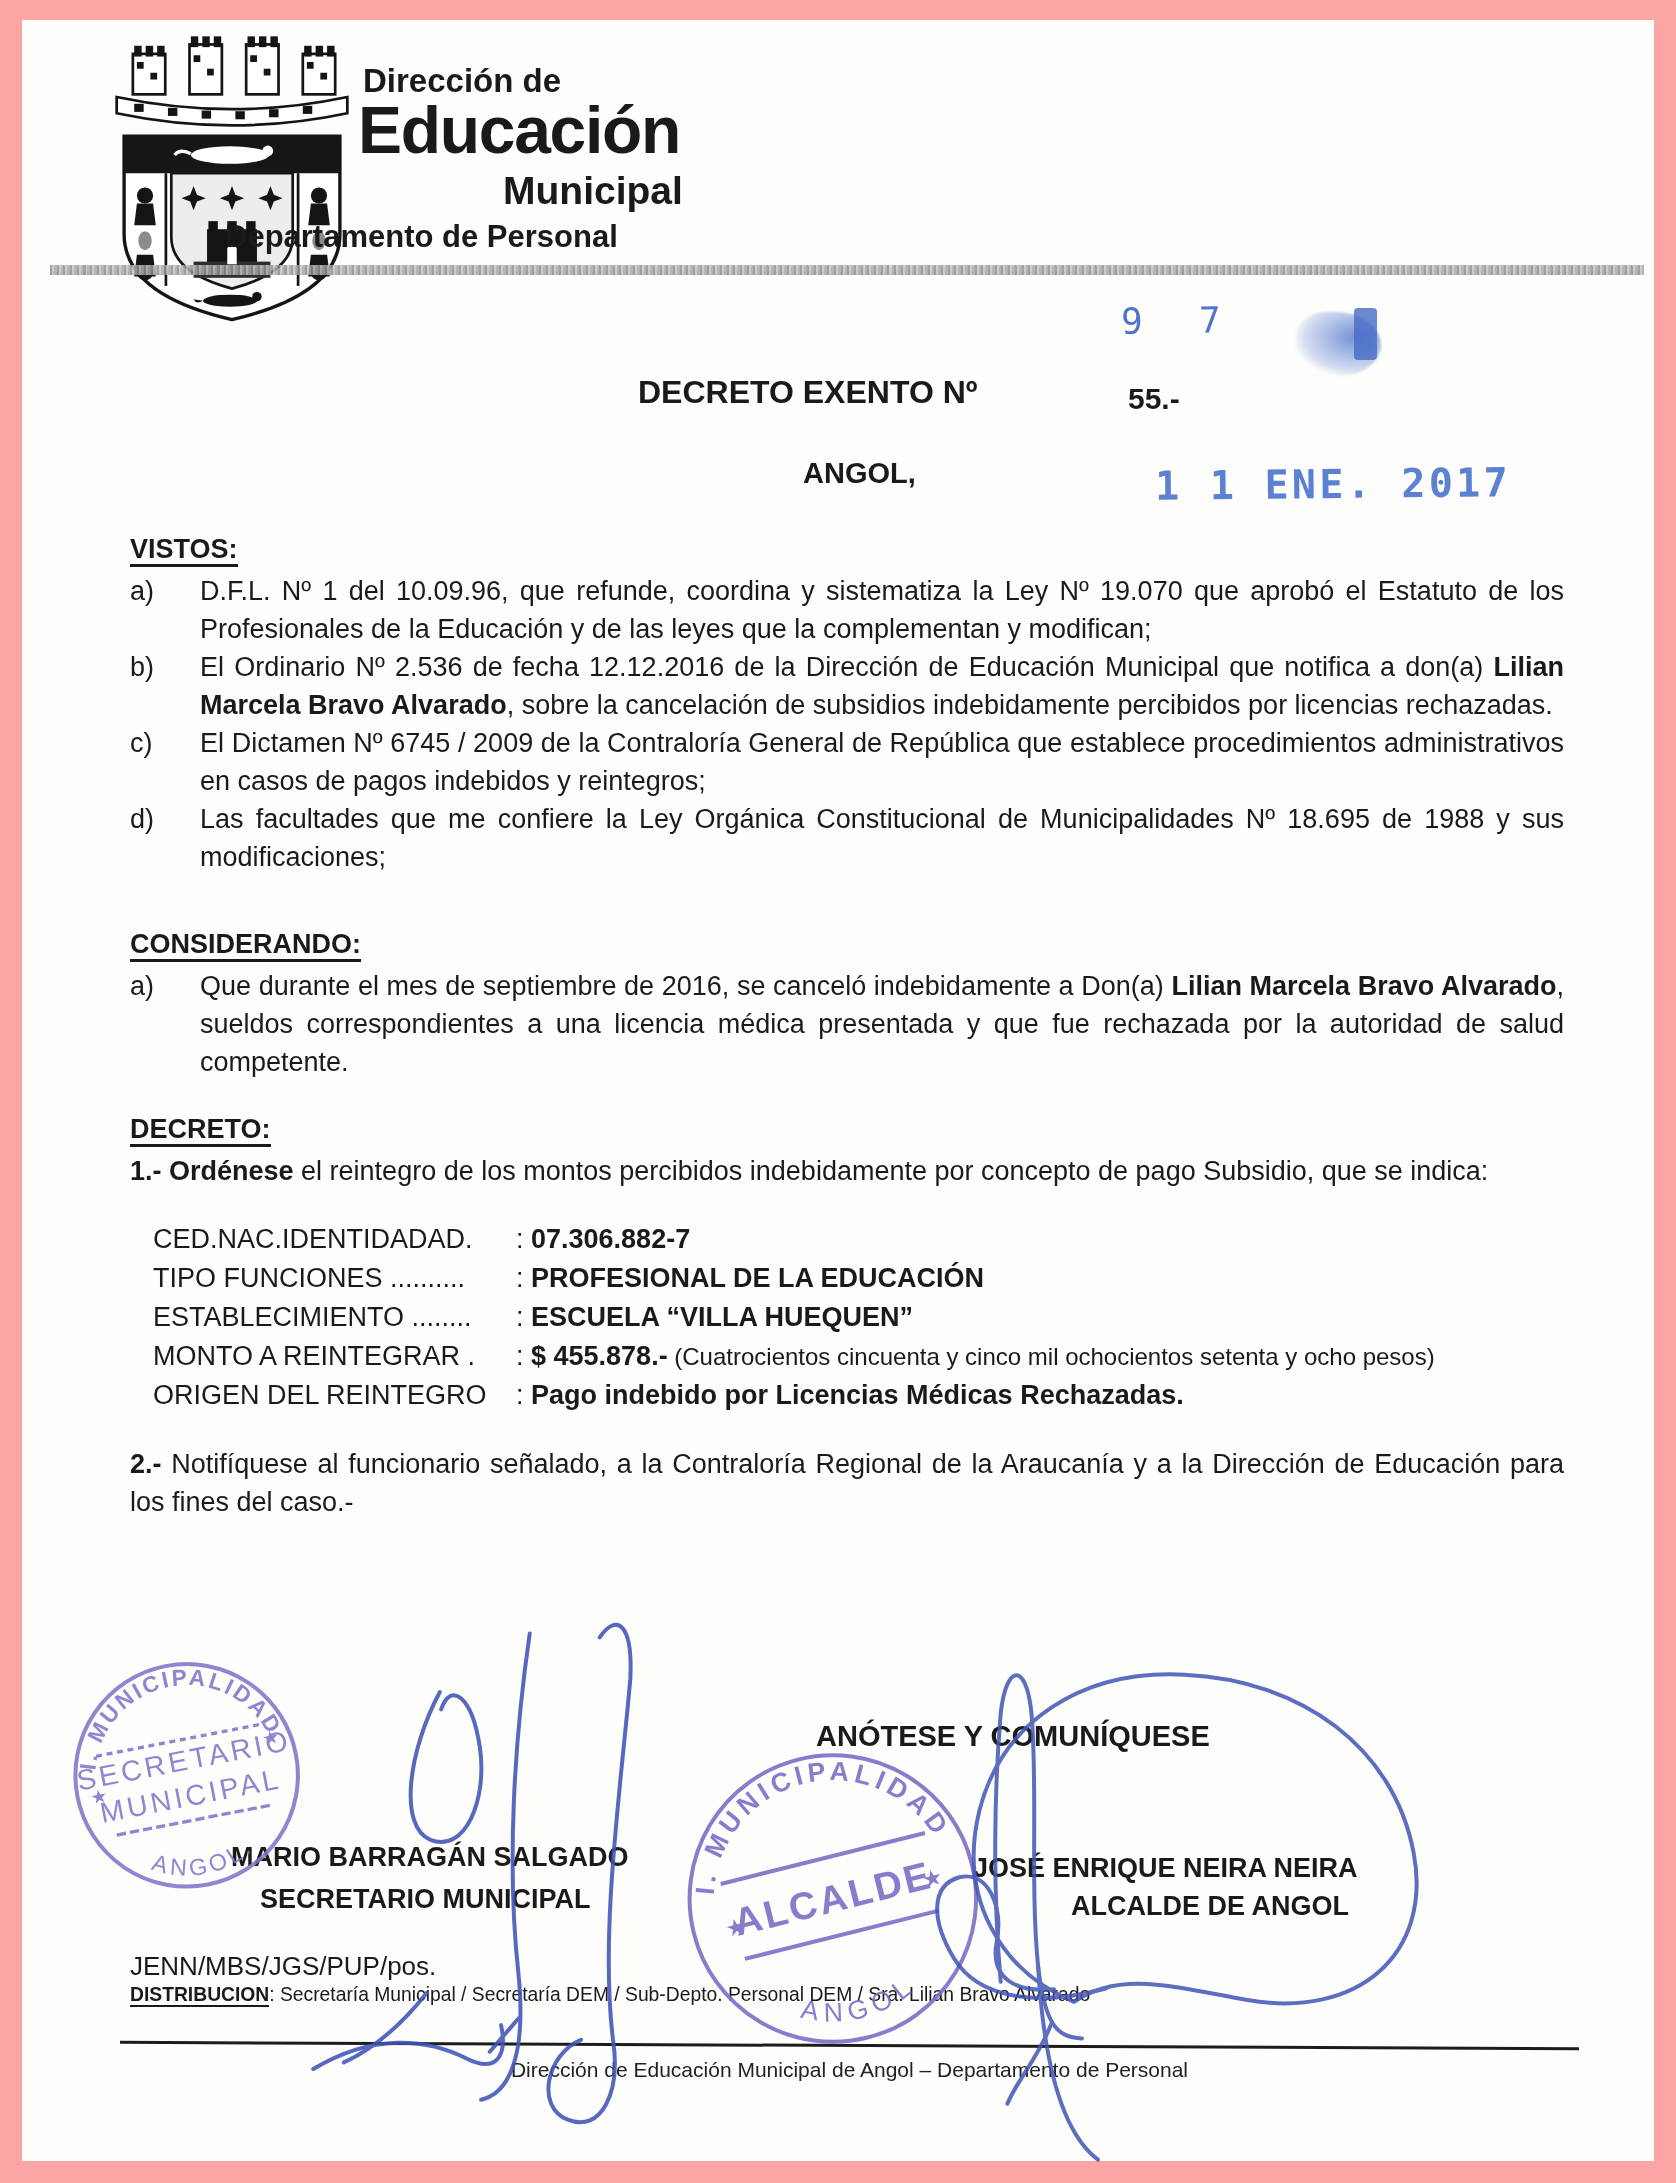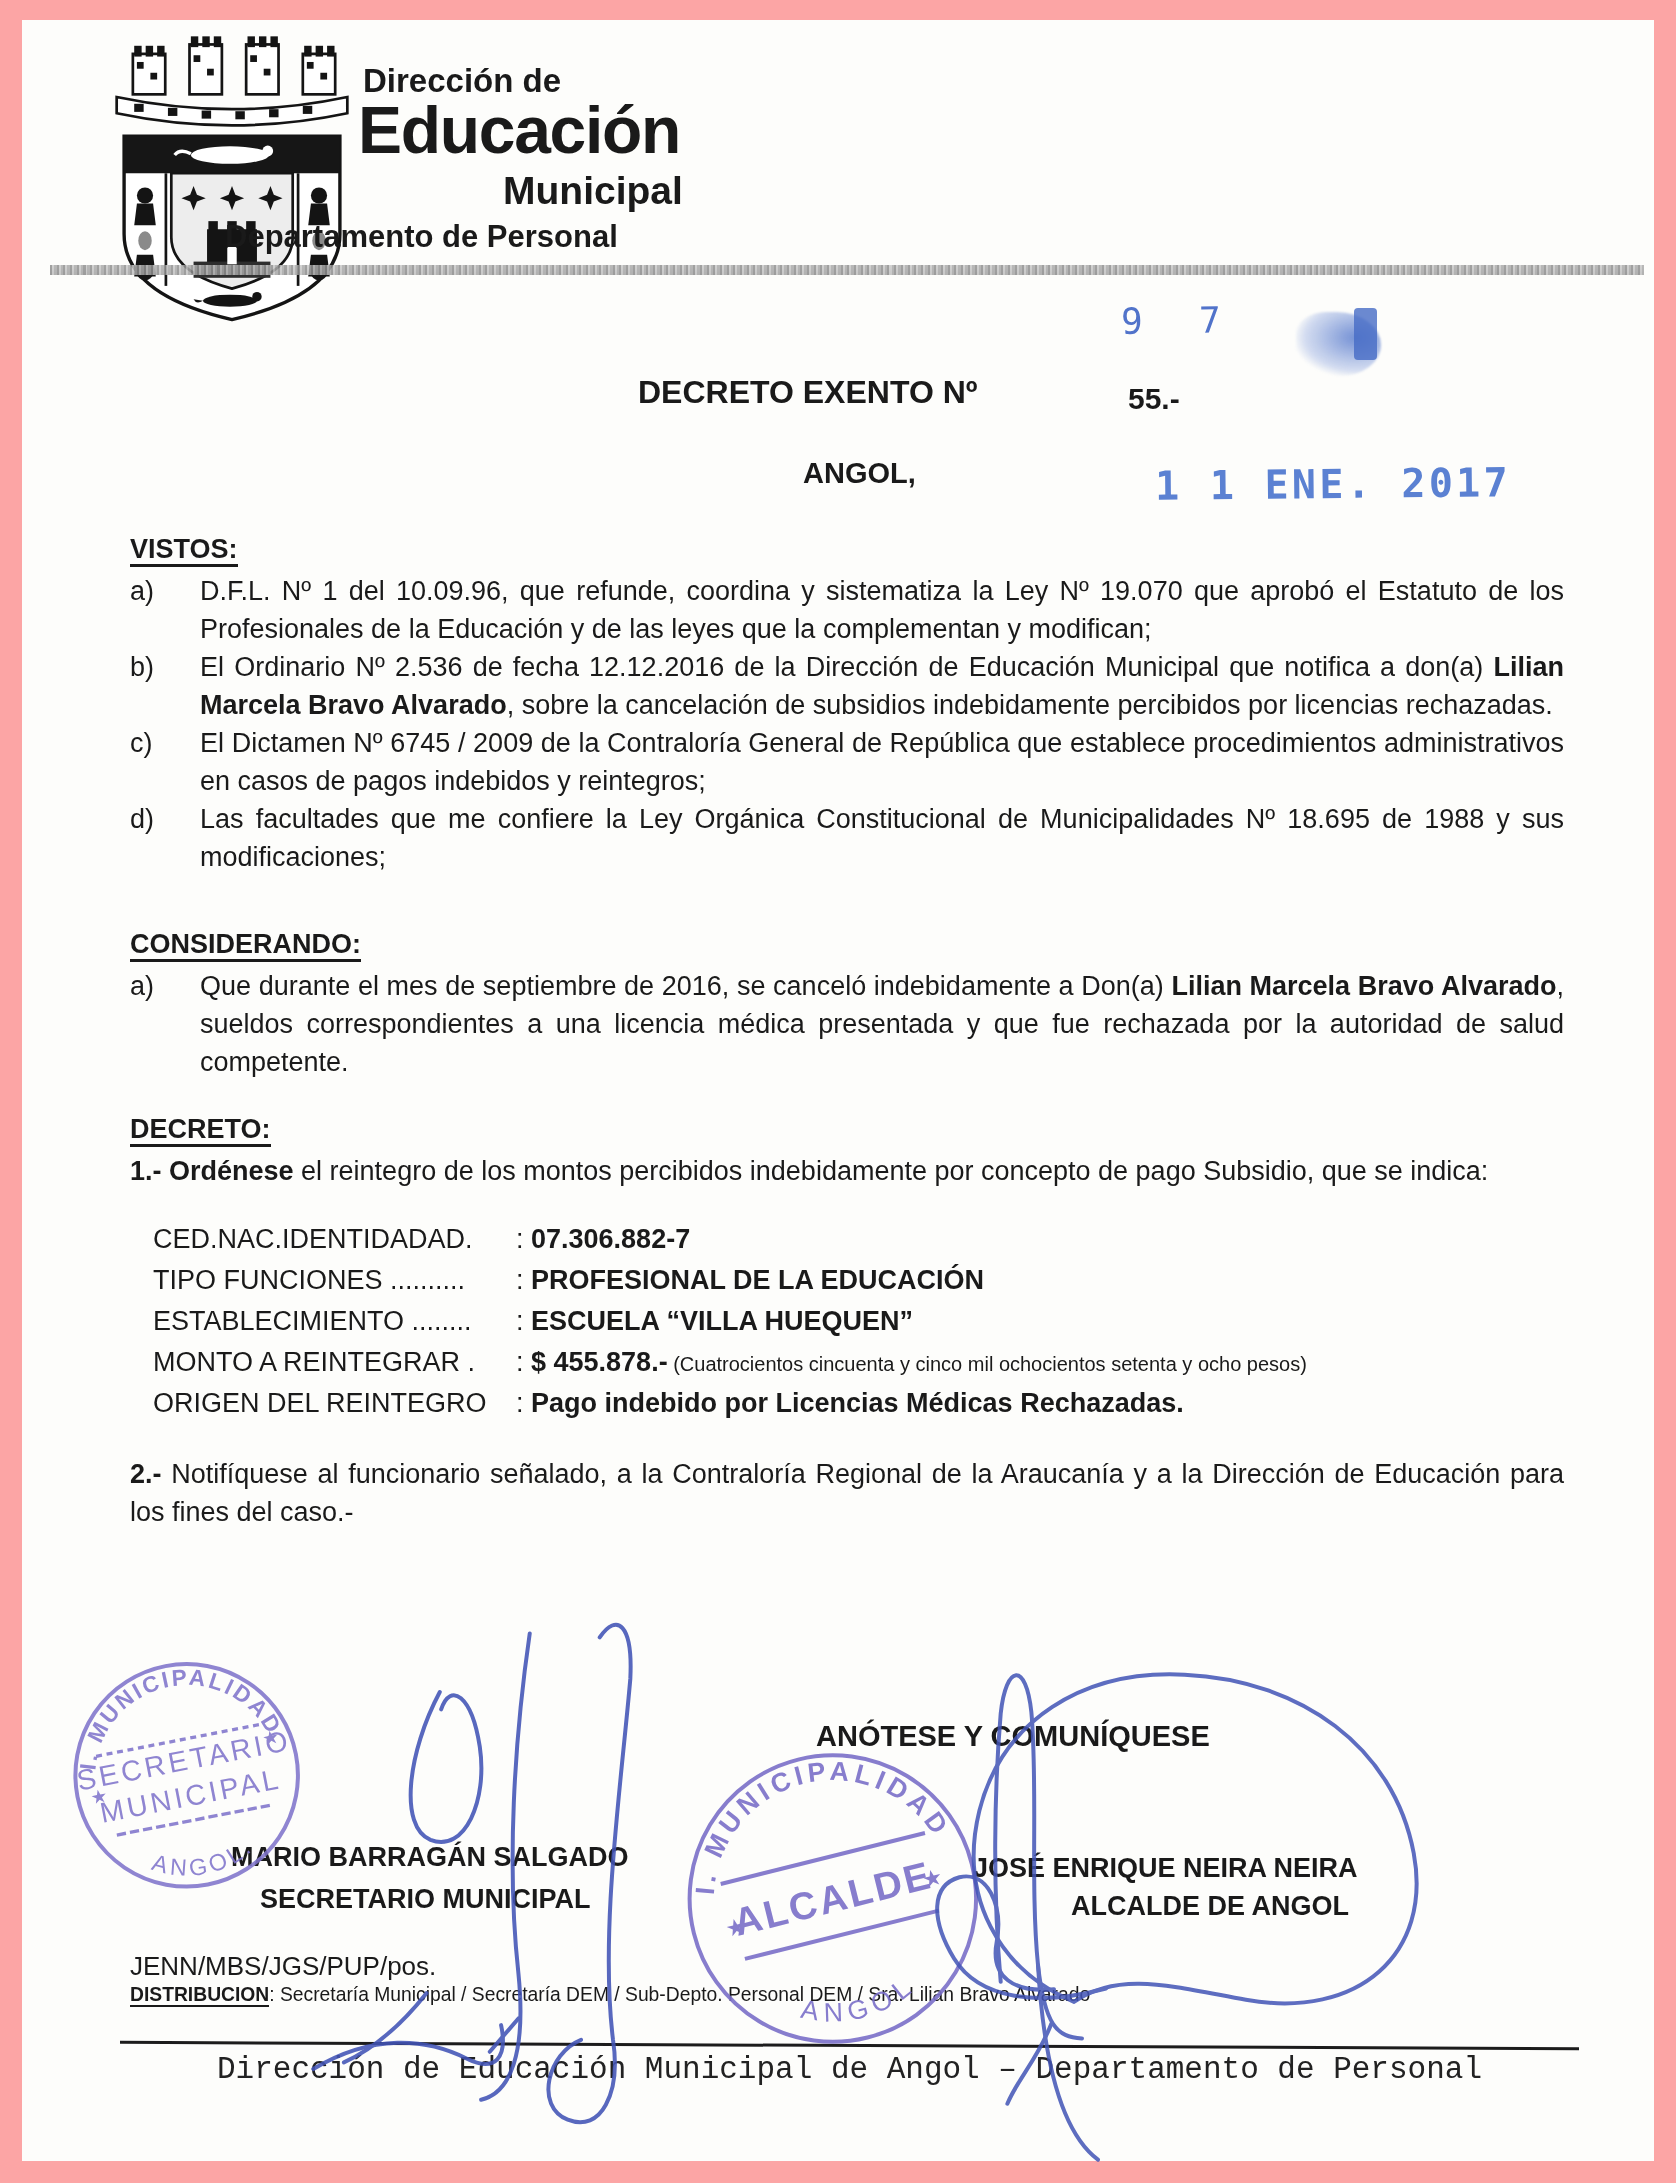--- a/index.html
+++ b/index.html
@@ -34,35 +34,35 @@
   .itext{flex:1;text-align:justify;}
   .b{font-weight:bold;}
   .gap-consid{margin-top:49px;}
   .gap-decreto{margin-top:29px;}
   .para{text-align:justify;}
   .fields{margin-top:30px;padding-left:23px;line-height:39px;}
   .frow{white-space:nowrap;}
   .flabel{display:inline-block;width:363px;}
   .fval{font-weight:bold;}
   .frow:nth-child(6) .fval{font-weight:normal;}
-  .fsuf{font-size:20px;}
+  .fsuf{font-size:24px;}
   .gap-p2{margin-top:30px;}
   
   .anotese{left:794px;top:1700px;font-size:29px;font-weight:bold;}
   .nm{font-size:27px;font-weight:bold;}
   .nm-l1{left:209px;top:1822px;}
   .nm-l2{left:238px;top:1864px;}
   .nm-r1{left:951px;top:1833px;}
   .nm-r2{left:1049px;top:1871px;}
   .initials{left:108px;top:1931px;font-size:26px;}
   .distrib{left:108px;top:1964px;font-size:19.3px;}
   .distrib .b{border-bottom:2.7px solid #1a1a1a;}
   
   .f-rule{left:98px;top:2024px;width:1459px;height:2.7px;background:#1c1c1c;transform:rotate(.25deg);}
-  .f-wrap{left:98px;top:2032px;width:1459px;text-align:center;font-family:Liberation Mono, monospace;font-size:31px;line-height:35px;color:#222;}
+  .f-wrap{left:98px;top:2032px;width:1459px;text-align:center;font-family:Liberation Sans, sans-serif;font-size:21px;line-height:35px;color:#222;}
   .f-line2{margin-top:2.7px;}
   .f-email{border-bottom:2.7px solid #222;padding-bottom:0.7px;}
   svg text{font-family:"Liberation Sans",sans-serif;}
   #ink-overlay{position:absolute;left:0;top:0;pointer-events:none;}
 </style>
 </head>
 <body>
 
 <div id="canvas">
   <div id="page">

